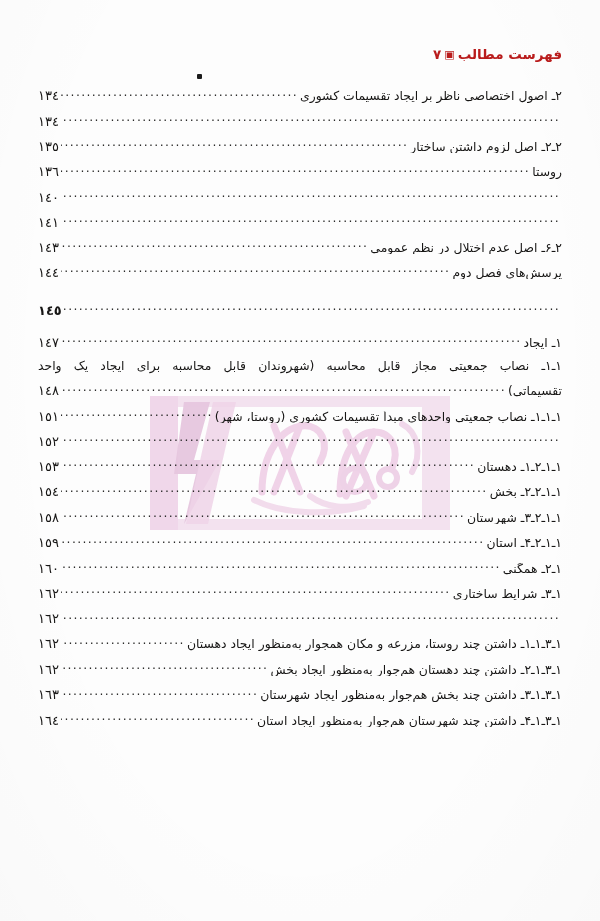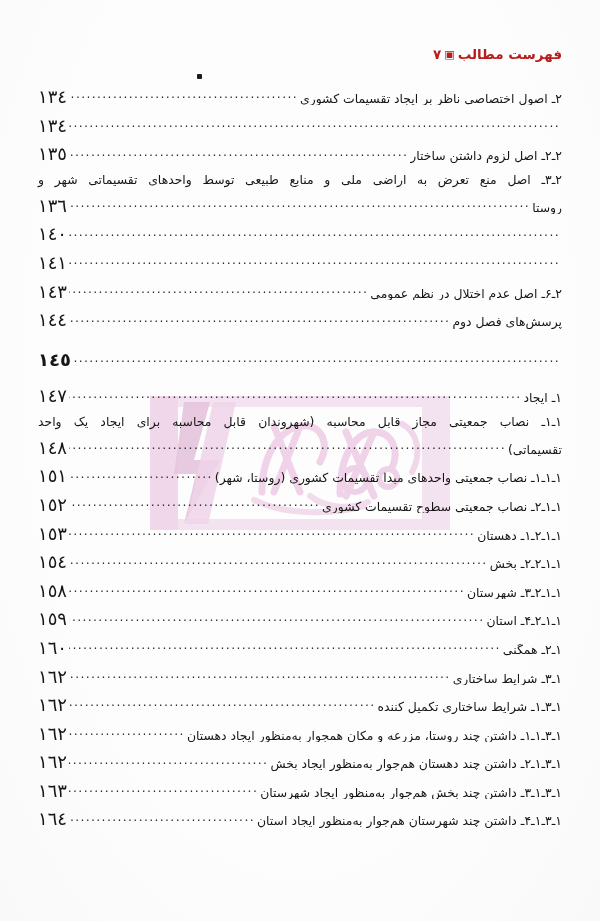--- a/index.html
+++ b/index.html
@@ -121,21 +121,21 @@
     position: absolute;
     right: 0;
     bottom: 0.18em;
     letter-spacing: 1.35px;
     font-size: 12.4px;
     color: #2a2a29;
     white-space: nowrap;
   }
   .entry .pg {
     flex: 0 0 auto;
-    font-size: 18px;
+    font-size: 13px;
     color: #171615;
     padding-left: 0;
   }
 
   
   .entry.cont .txt { }
 
   
   .entry.wrapfirst {
     display: block;
@@ -202,21 +202,20 @@
       </div>
       <div class="entry">
         <span class="dots"></span>
         <span class="pg">١٣٤</span>
       </div>
       <div class="entry">
         <span class="txt">۲ـ۲ـ اصل لزوم داشتن ساختار</span>
         <span class="dots"></span>
         <span class="pg">١٣٥</span>
       </div>
-      <div class="entry wrapfirst"><span class="txt">۲ـ۳ـ اصل منع تعرض به اراضی ملی و منابع طبیعی توسط واحدهای تقسیماتی شهر و</span></div>
       <div class="entry cont">
         <span class="txt">روستا</span>
         <span class="dots"></span>
         <span class="pg">١٣٦</span>
       </div>
       <div class="entry">
         <span class="dots"></span>
         <span class="pg">١٤٠</span>
       </div>
       <div class="entry">
@@ -247,21 +246,20 @@
         <span class="txt">تقسیماتی)</span>
         <span class="dots"></span>
         <span class="pg">١٤٨</span>
       </div>
       <div class="entry">
         <span class="txt">۱ـ۱ـ۱ـ نصاب جمعیتی واحدهای مبدأ تقسیمات کشوری (روستا، شهر)</span>
         <span class="dots"></span>
         <span class="pg">١٥١</span>
       </div>
       <div class="entry">
-        <span class="txt">۱ـ۱ـ۲ـ نصاب جمعیتی سطوح تقسیمات کشوری</span>
         <span class="dots"></span>
         <span class="pg">١٥٢</span>
       </div>
       <div class="entry">
         <span class="txt">۱ـ۱ـ۲ـ۱ـ دهستان</span>
         <span class="dots"></span>
         <span class="pg">١٥٣</span>
       </div>
       <div class="entry">
         <span class="txt">۱ـ۱ـ۲ـ۲ـ بخش</span>
@@ -282,21 +280,20 @@
         <span class="txt">۱ـ۲ـ همگنی</span>
         <span class="dots"></span>
         <span class="pg">١٦٠</span>
       </div>
       <div class="entry">
         <span class="txt">۱ـ۳ـ شرایط ساختاری</span>
         <span class="dots"></span>
         <span class="pg">١٦٢</span>
       </div>
       <div class="entry">
-        <span class="txt">۱ـ۳ـ۱ـ شرایط ساختاری تکمیل کننده</span>
         <span class="dots"></span>
         <span class="pg">١٦٢</span>
       </div>
       <div class="entry">
         <span class="txt">۱ـ۳ـ۱ـ۱ـ داشتن چند روستا، مزرعه و مکان همجوار به‌منظور ایجاد دهستان</span>
         <span class="dots"></span>
         <span class="pg">١٦٢</span>
       </div>
       <div class="entry">
         <span class="txt">۱ـ۳ـ۱ـ۲ـ داشتن چند دهستان هم‌جوار به‌منظور ایجاد بخش</span>

